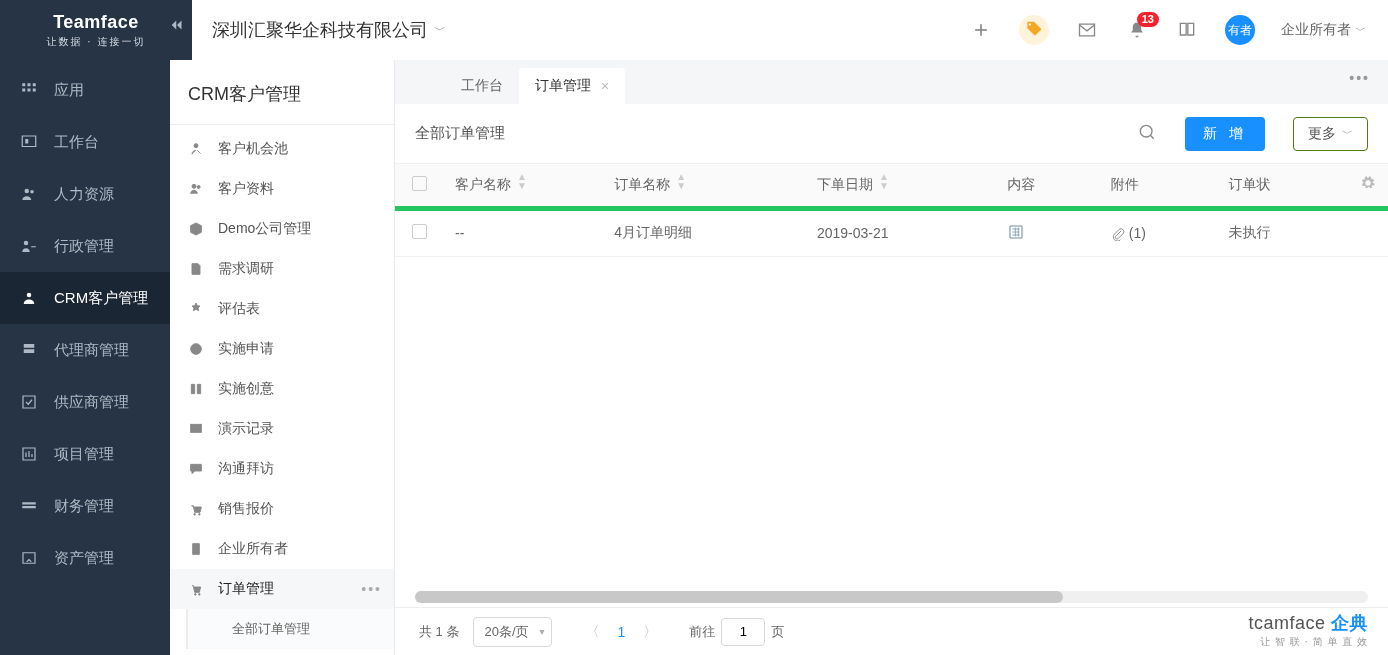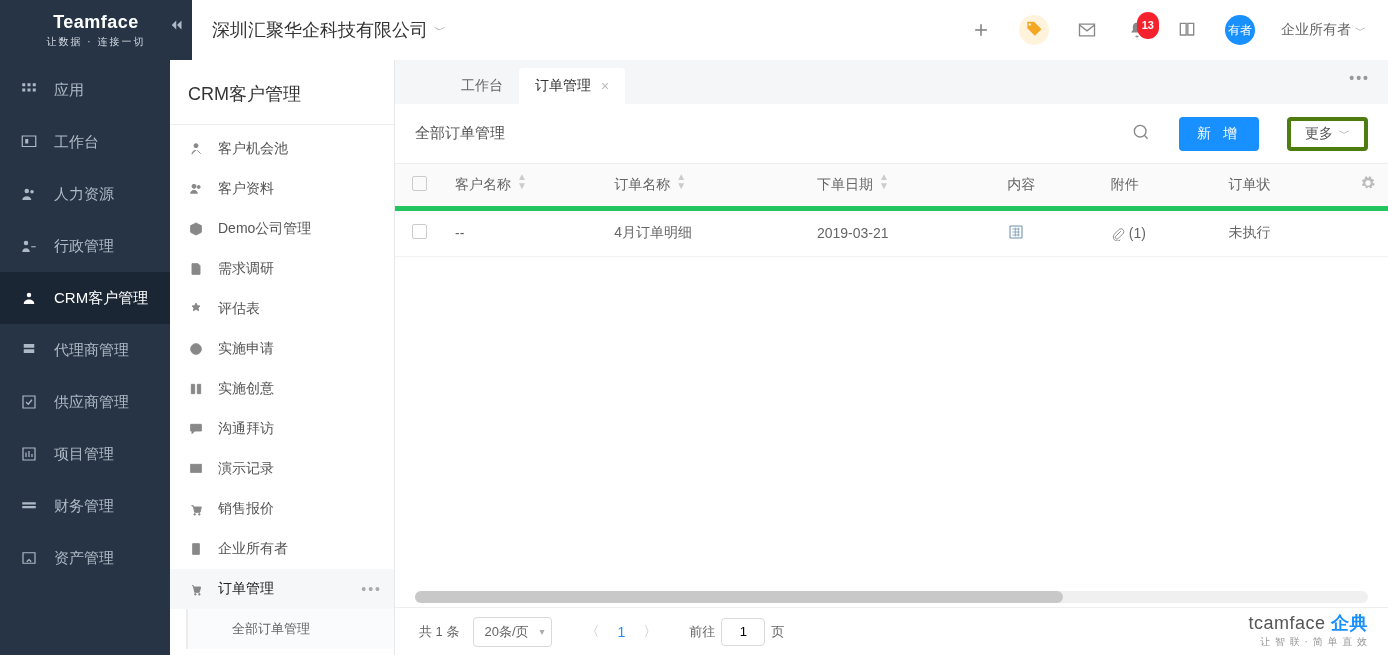--- a/index.html
+++ b/index.html
@@ -14,21 +14,21 @@
 .collapse-btn { position:absolute; right:6px; top:16px; color:#aeb9c5; font-size:18px; cursor:pointer; }
 
 .company-name { margin-left:20px; font-size:18px; color:#333; display:flex; align-items:center; cursor:pointer; }
 .company-name .chev { margin-left:6px; color:#999; font-size:12px; }
 
 .top-icons { margin-left:auto; display:flex; align-items:center; gap:26px; padding-right:22px; }
 .top-icon { color:#888; position:relative; cursor:pointer; display:flex; align-items:center; justify-content:center; width:24px; height:24px; }
 .top-icon.highlight { background:#fff3db; border-radius:50%; width:30px; height:30px; }
 .top-icon svg { width:20px; height:20px; fill:#888; }
 .top-icon.highlight svg { fill:#f5a623; }
-.badge-dot { position:absolute; top:-6px; right:-10px; background:#f5222d; color:#fff; font-size:11px; border-radius:20px; padding:7px 5px; line-height:13px; font-weight:600; }
+.badge-dot { position:absolute; top:-6px; right:-10px; background:#f5222d; color:#fff; font-size:11px; border-radius:20px; padding:1px 5px; line-height:13px; font-weight:600; }
 .owner-chip { background:#1890ff; color:#fff; border-radius:50%; width:30px; height:30px; font-size:12px; display:flex; align-items:center; justify-content:center; }
 .owner-label { color:#666; font-size:14px; cursor:pointer; display:flex; align-items:center; }
 .owner-label .chev { margin-left:4px; font-size:11px; color:#999; }
 
 
 .nav-dark { position:absolute; top:60px; left:0; width:170px; bottom:0; background:#263445; color:#aeb9c5; padding-top:4px; }
 .nav-dark .item { display:flex; align-items:center; height:52px; padding-left:16px; font-size:15px; cursor:pointer; }
 .nav-dark .item.active { background:#1b2634; color:#fff; }
 .nav-dark .item .ico { width:26px; display:flex; align-items:center; justify-content:center; margin-right:12px; }
 .nav-dark .item .ico svg { width:18px; height:18px; fill:#aeb9c5; }
@@ -53,21 +53,21 @@
 .tab .x { margin-left:10px; color:#bbb; font-size:14px; }
 .tabs-more { position:absolute; right:18px; top:10px; color:#999; cursor:pointer; letter-spacing:2px; font-weight:bold; }
 
 .content { flex:1; background:#fff; margin:0; display:flex; flex-direction:column; overflow:hidden; }
 .toolbar { height:60px; display:flex; align-items:center; padding:0 20px; border-bottom:1px solid #eee; }
 .tb-title { font-size:15px; color:#555; }
 .tb-actions { margin-left:auto; display:flex; align-items:center; gap:28px; }
 .tb-icon { color:#888; cursor:pointer; }
 .tb-icon svg { width:20px; height:20px; fill:none; stroke:#888; stroke-width:1.6; }
 .btn-primary { background:#1890ff; color:#fff; border:none; height:34px; padding:0 18px; border-radius:4px; font-size:14px; cursor:pointer; letter-spacing:4px; }
-.btn-default { background:#fff; border:4px solid #4d7c0f; color:#555; height:34px; padding:0 14px; border-radius:4px; font-size:14px; cursor:pointer; display:flex; align-items:center; }
+.btn-default { background:#fff; border:1px solid #4d7c0f; color:#555; height:34px; padding:0 14px; border-radius:4px; font-size:14px; cursor:pointer; display:flex; align-items:center; }
 .btn-default .chev { margin-left:6px; font-size:11px; color:#999; }
 
 .table { width:100%; border-collapse:collapse; }
 .table th { text-align:left; font-weight:400; color:#666; font-size:14px; height:44px; padding:0 12px; border-bottom:5px solid #22c55e; background:#fafafa; position:relative; }
 .table th .sort { color:#ccc; font-size:10px; position:absolute; top:8px; display:inline-block; margin-left:6px; line-height:9px; }
 .table td { height:48px; padding:0 12px; color:#666; border-bottom:1px solid #f2f2f2; font-size:14px; }
 .chk { width:15px; height:15px; border:1px solid #ccc; border-radius:2px; cursor:pointer; display:inline-block; }
 .cell-icon svg { width:18px; height:18px; }
 .gear-col { width:34px; text-align:center; }
 .gear-col svg { width:16px; height:16px; fill:#bbb; }
@@ -299,33 +299,33 @@
         <span class="ico">
           <svg viewBox="0 0 24 24" fill="none" stroke="#888" stroke-width="1.4">
             <path d="M5 5h5v14H5zM14 5h5v14h-5z"></path>
           </svg>
         </span>
         <span>实施创意</span>
       </div>
     <div class="sub-item">
         <span class="ico">
           <svg viewBox="0 0 24 24" fill="none" stroke="#888" stroke-width="1.4">
-            <path d="M4 5h16v10H10l-4 4V15H4z"></path>
-          </svg>
-        </span>
-        <span>沟通拜访</span>
-      </div>
-    <div class="sub-item">
-        <span class="ico">
-          <svg viewBox="0 0 24 24" fill="none" stroke="#888" stroke-width="1.4">
             <rect x="4" y="5" width="16" height="12"></rect>
             <path d="M10 9l5 3-5 3z" fill="#888"></path>
           </svg>
         </span>
         <span>演示记录</span>
+      </div>
+    <div class="sub-item">
+        <span class="ico">
+          <svg viewBox="0 0 24 24" fill="none" stroke="#888" stroke-width="1.4">
+            <path d="M4 5h16v10H10l-4 4V15H4z"></path>
+          </svg>
+        </span>
+        <span>沟通拜访</span>
       </div>
     <div class="sub-item">
         <span class="ico">
           <svg viewBox="0 0 24 24" fill="none" stroke="#888" stroke-width="1.4">
             <path d="M5 7h3l2 10h8l2-8H8"></path>
             <circle cx="10" cy="20" r="1.2"></circle>
             <circle cx="17" cy="20" r="1.2"></circle>
           </svg>
         </span>
         <span>销售报价</span>

